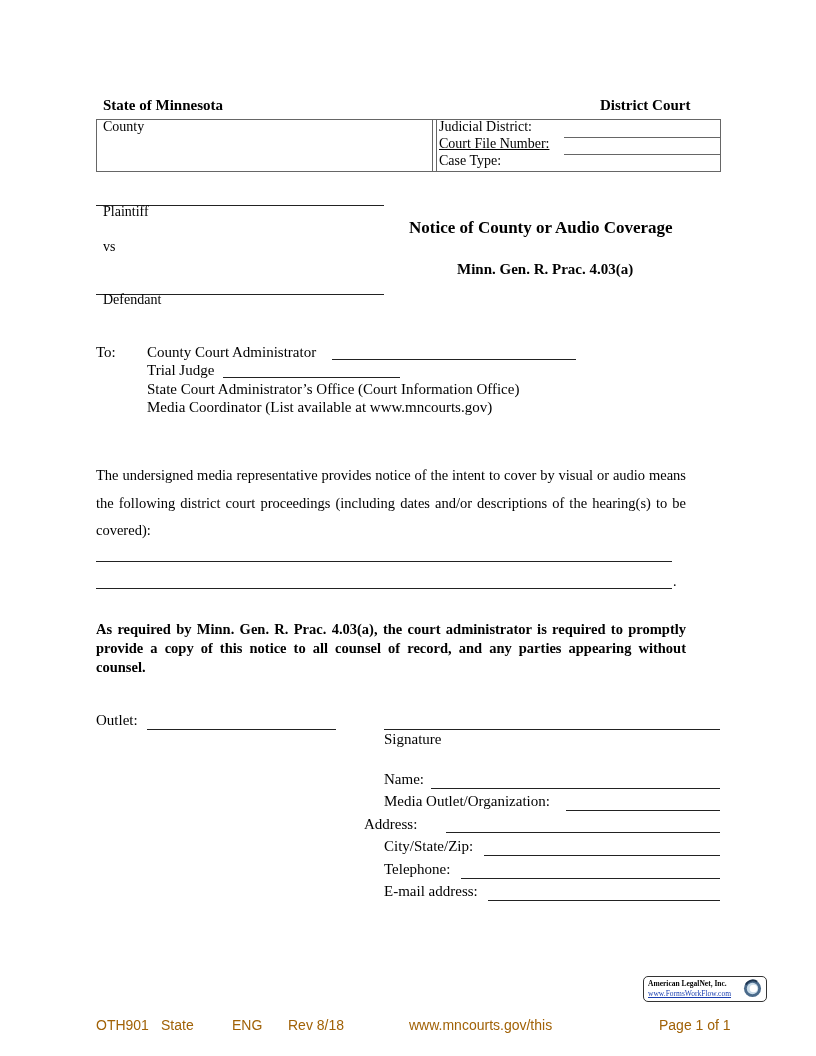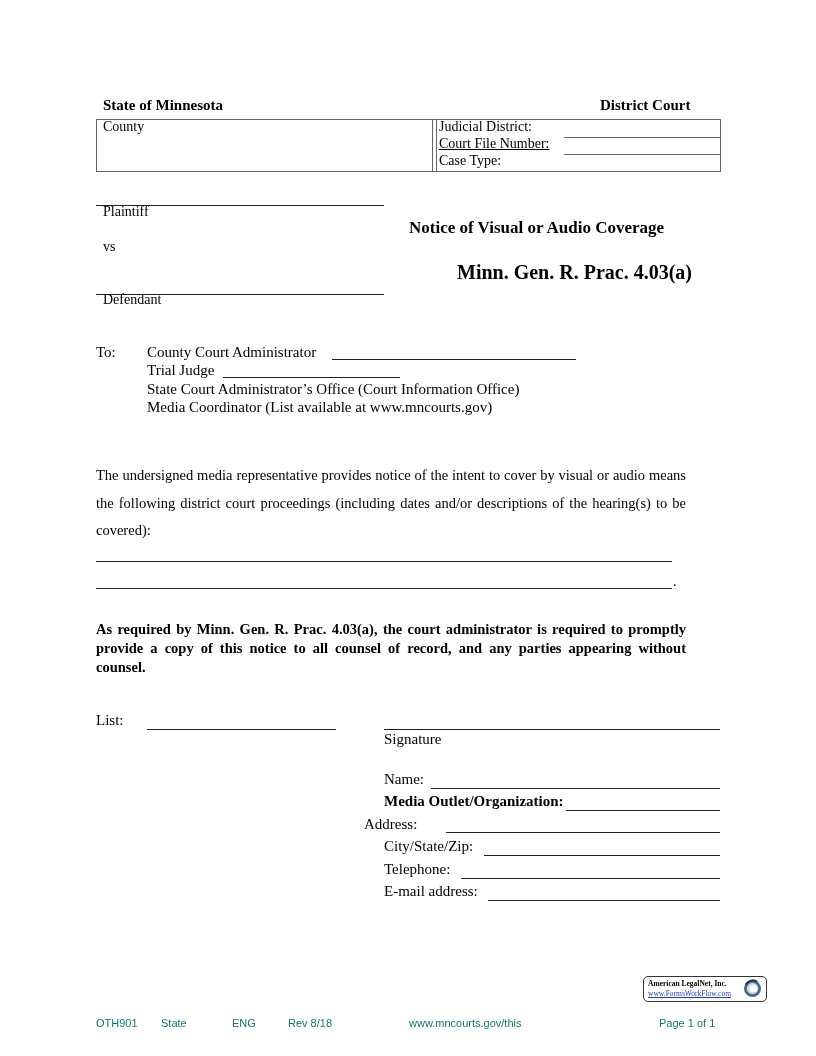--- a/index.html
+++ b/index.html
@@ -4,21 +4,21 @@
 <style>
   html, body { margin:0; padding:0; background:#fff; }
   body { width:816px; height:1056px; position:relative; overflow:hidden;
          font-family:"Liberation Serif", serif; color:#000; }
   .abs { position:absolute; }
   .h-bold { font-weight:bold; font-size:15px; }
   .t14 { font-size:14px; }
   .line { position:absolute; height:0; border-top:1px solid #222; }
   .box { position:absolute; border:1px solid #666; box-sizing:border-box; }
   .field { position:absolute; font-size:15px; white-space:nowrap; }
-  .footer { position:absolute; top:1017px; font-family:"Liberation Sans", sans-serif; font-size:11px; color:#0f766e; }
+  .footer { position:absolute; top:1017px; font-family:"Liberation Sans", sans-serif; font-size:14px; color:#a16207; }
   .para { position:absolute; left:96px; width:590px; font-size:15px; text-align:justify; }
   .logo { position:absolute; left:643px; top:976px; width:124px; height:26px;
           border:1px solid #333; border-radius:5px; box-sizing:border-box; background:#fff; }
 </style>
 </head>
 <body>
 
 <div class="abs h-bold" style="left:103px; top:97px;">State of Minnesota</div>
 <div class="abs h-bold" style="left:600px; top:97px;">District Court</div>
 
@@ -34,48 +34,48 @@
   <div class="line" style="left:131px; top:34px; width:156px; border-color:#666;"></div>
   <div class="line" style="left:131px; top:51px; width:156px; border-color:#666;"></div>
 </div>
 
 <div class="line" style="left:96px; top:205px; width:288px;"></div>
 <div class="abs t14" style="left:103px; top:204px;">Plaintiff</div>
 <div class="abs t14" style="left:103px; top:239px;">vs</div>
 <div class="line" style="left:96px; top:294px; width:288px;"></div>
 <div class="abs t14" style="left:103px; top:292px;">Defendant</div>
 
-<div class="abs" style="left:409px; top:218px; font-size:17px; font-weight:bold;">Notice of Visual or Audio Coverage</div>
-<div class="abs" style="left:457px; top:261px; font-size:20px; font-weight:bold;">Minn. Gen. R. Prac. 4.03(a)</div>
+<div class="abs" style="left:409px; top:218px; font-size:17px; font-weight:bold;">Notice of County or Audio Coverage</div>
+<div class="abs" style="left:457px; top:261px; font-size:15px; font-weight:bold;">Minn. Gen. R. Prac. 4.03(a)</div>
 
 <div class="field" style="left:96px; top:344px;">To:</div>
 <div class="field" style="left:147px; top:344px;">County Court Administrator</div>
 <div class="line" style="left:332px; top:359px; width:244px;"></div>
 <div class="field" style="left:147px; top:362px;">Trial Judge</div>
 <div class="line" style="left:223px; top:377px; width:177px;"></div>
 <div class="field" style="left:147px; top:381px;">State Court Administrator’s Office (Court Information Office)</div>
 <div class="field" style="left:147px; top:399px;">Media Coordinator (List available at www.mncourts.gov)</div>
 
 <div class="para" style="top:462px; line-height:27.5px; font-size:14.5px;">The undersigned media representative provides notice of the intent to cover by visual or audio means the following district court proceedings (including dates and/or descriptions of the hearing(s) to be covered):</div>
 <div class="line" style="left:96px; top:561px; width:576px;"></div>
 <div class="line" style="left:96px; top:588px; width:576px;"></div>
 <div class="abs t14" style="left:673px; top:574px;">.</div>
 
 <div class="para" style="top:620px; font-weight:bold; line-height:19px; font-size:14.5px;">As required by Minn. Gen. R. Prac. 4.03(a), the court administrator is required to promptly provide a copy of this notice to all counsel of record, and any parties appearing without counsel.</div>
 
-<div class="field" style="left:96px; top:712px;">List:</div>
+<div class="field" style="left:96px; top:712px;">Outlet:</div>
 <div class="line" style="left:147px; top:729px; width:189px;"></div>
 
 <div class="line" style="left:384px; top:729px; width:336px;"></div>
 <div class="field" style="left:384px; top:731px;">Signature</div>
 
 <div class="field" style="left:384px; top:771px;">Name:</div>
 <div class="line" style="left:431px; top:788px; width:289px;"></div>
 
-<div class="field" style="left:384px; top:793px;font-weight:bold;">Media Outlet/Organization:</div>
+<div class="field" style="left:384px; top:793px;">Media Outlet/Organization:</div>
 <div class="line" style="left:566px; top:810px; width:154px;"></div>
 
 <div class="field" style="left:364px; top:816px;">Address:</div>
 <div class="line" style="left:446px; top:832px; width:274px;"></div>
 
 <div class="field" style="left:384px; top:838px;">City/State/Zip:</div>
 <div class="line" style="left:484px; top:855px; width:236px;"></div>
 
 <div class="field" style="left:384px; top:861px;">Telephone:</div>
 <div class="line" style="left:461px; top:878px; width:259px;"></div>

